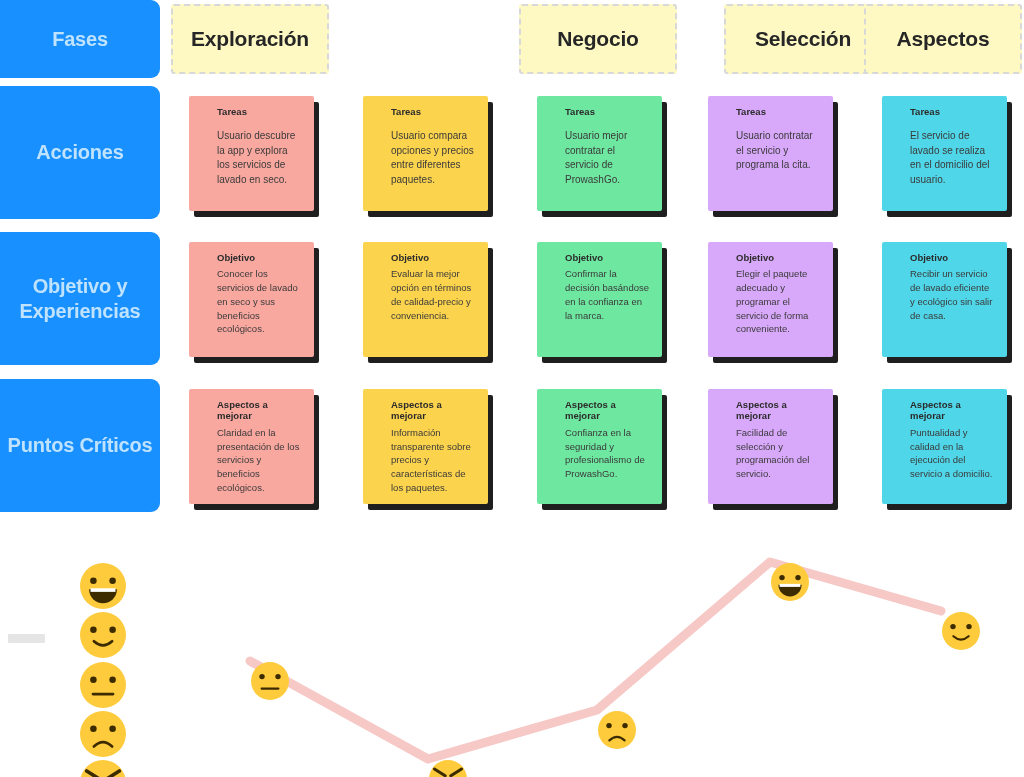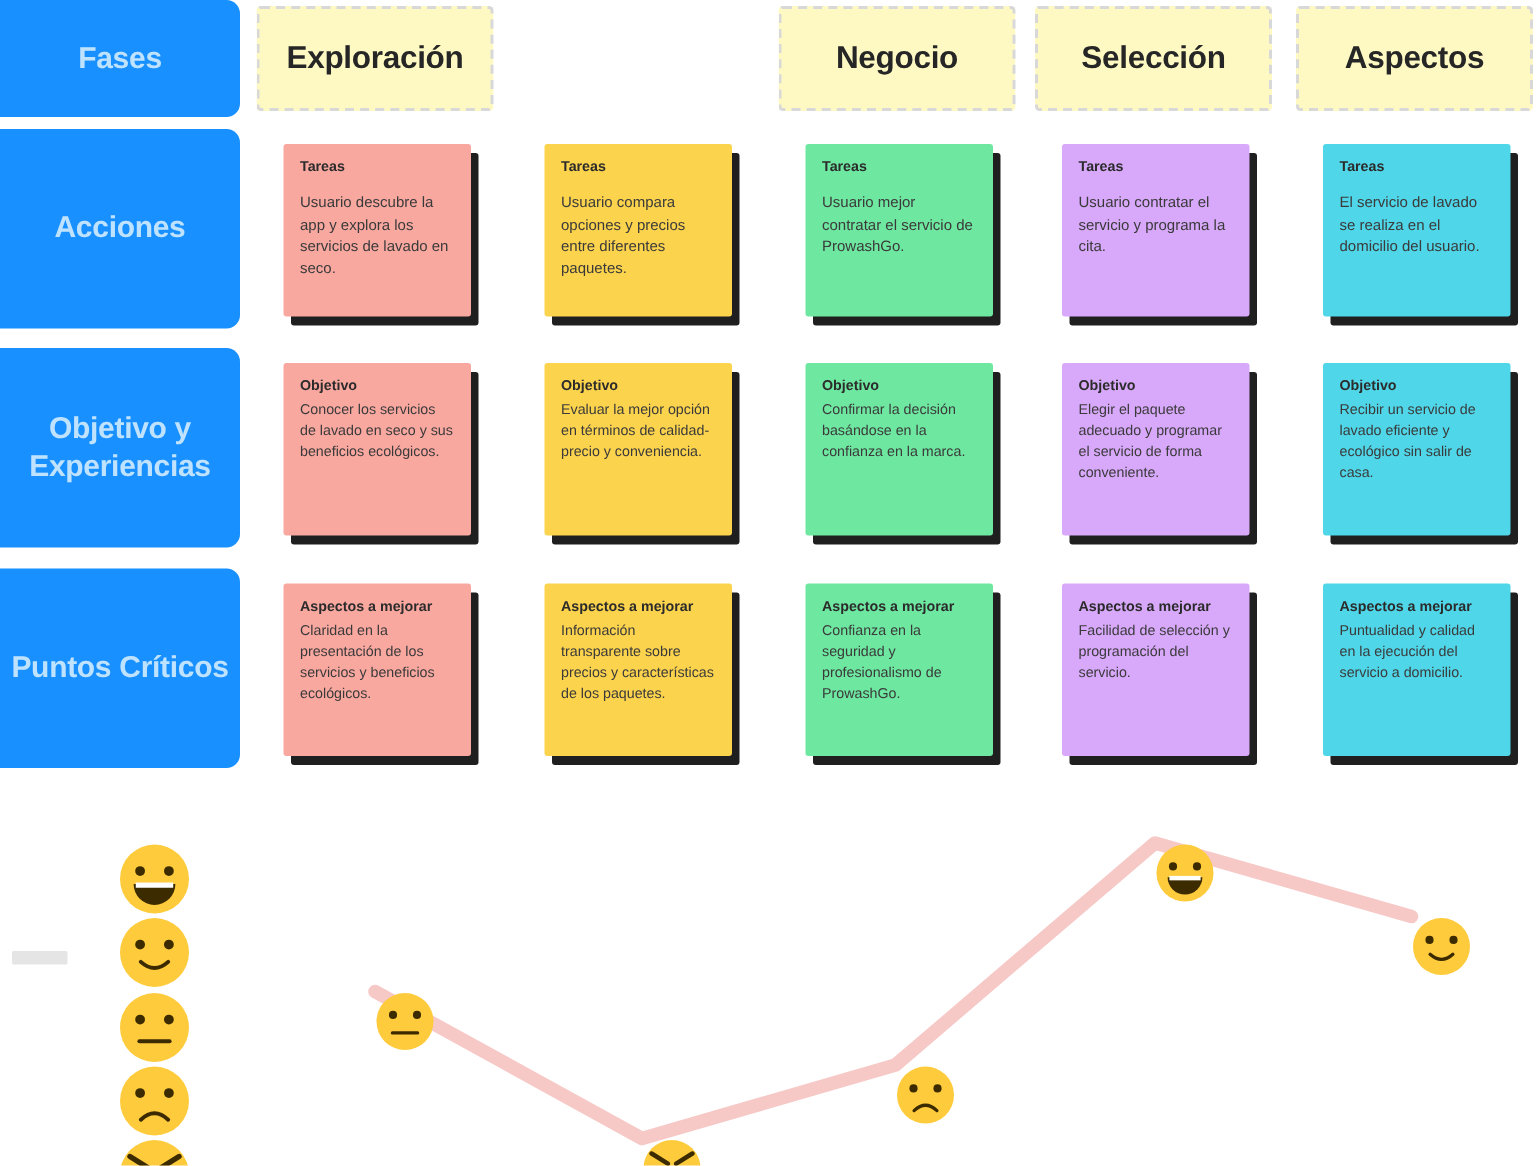--- a/index.html
+++ b/index.html
@@ -75,21 +75,21 @@
     font-weight: bold;
     color: #262626;
     letter-spacing: -0.2px;
   }
 
   
   .card {
     position: absolute;
     box-sizing: border-box;
     border-radius: 2px;
-    padding: 10px 11px 10px 11px;
+    padding: 10px 11px 10px 28px;
     box-shadow: 5px 6px 0 rgba(0,0,0,0.88);
     overflow: hidden;
   }
   .card .card-title {
     display: block;
     font-size: 9.5px;
     font-weight: bold;
     color: #2b2b2b;
     line-height: 1.2;
     margin: 0 0 4px 0;
@@ -134,21 +134,21 @@
   <div class="row row-header">
     <div class="rowlabel">
       <span>Fases</span>
     </div>
     <div class="phase-head" style="left:171px;width:158px;">
       <span>Exploración</span>
     </div>
     <div class="phase-head" style="left:519px;width:158px;">
       <span>Negocio</span>
     </div>
-    <div class="phase-head" style="left:690px;width:158px;">
+    <div class="phase-head" style="left:724px;width:158px;">
       <span>Selección</span>
     </div>
     <div class="phase-head" style="left:864px;width:158px;">
       <span>Aspectos</span>
     </div>
   </div>
 
   <div class="row row-acciones">
     <div class="rowlabel">
       <span>Acciones</span>

